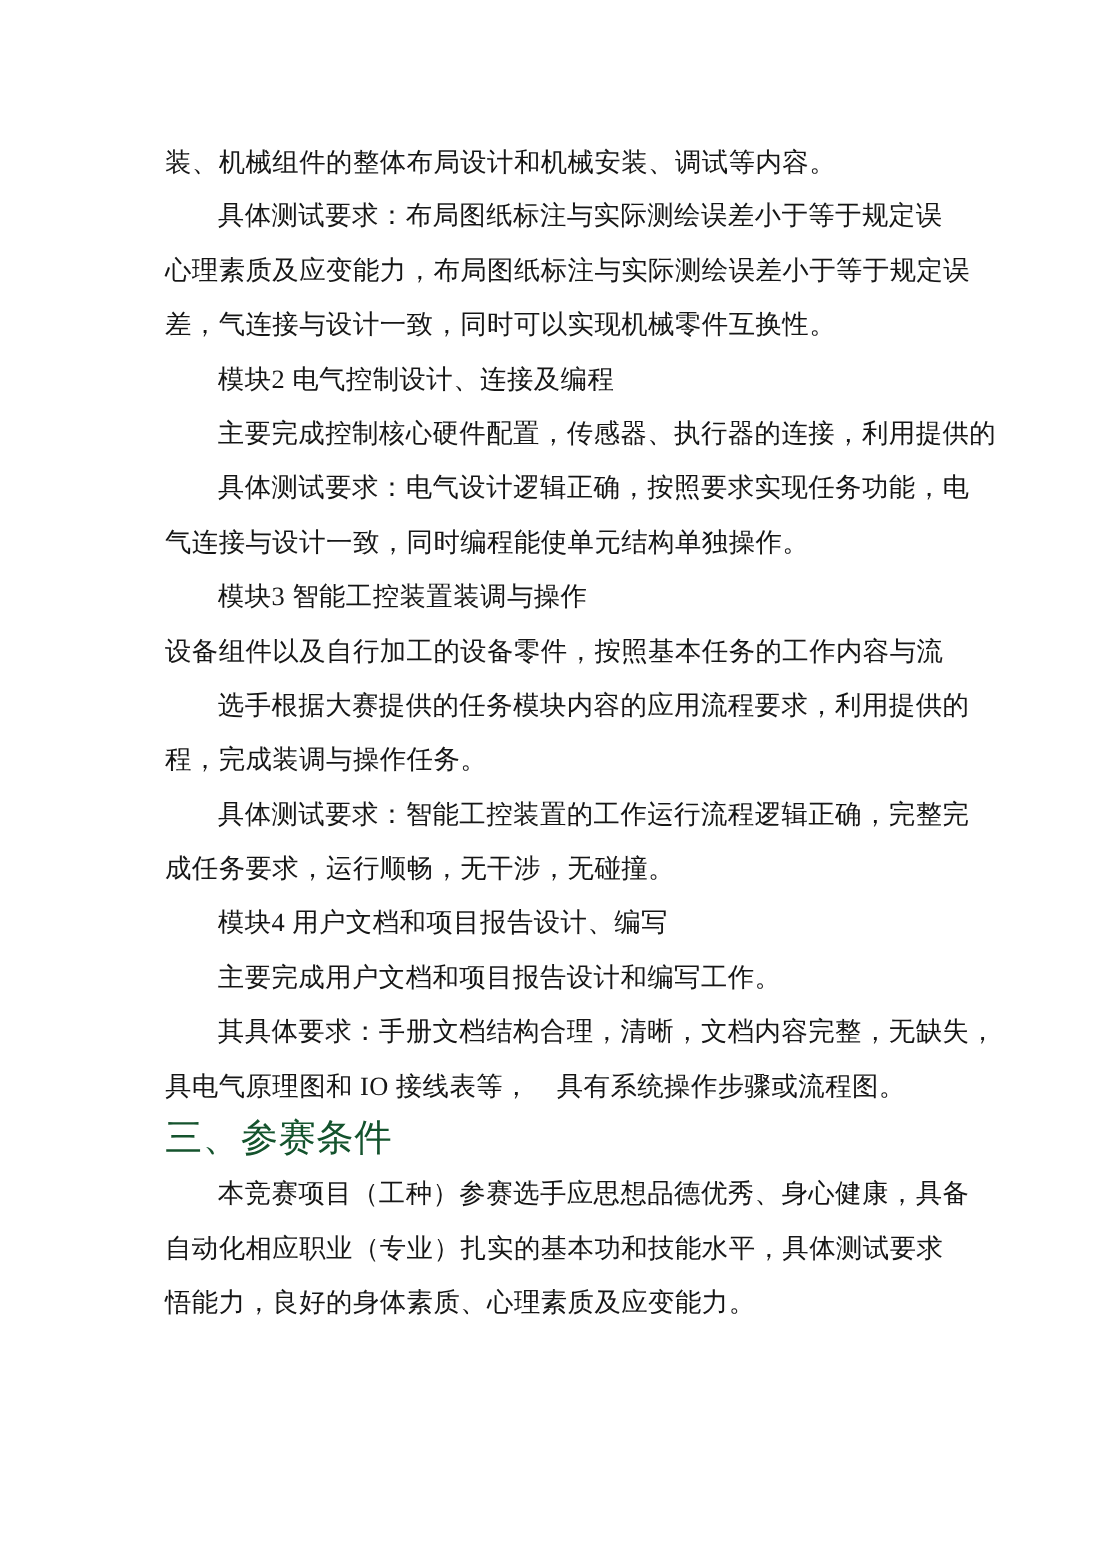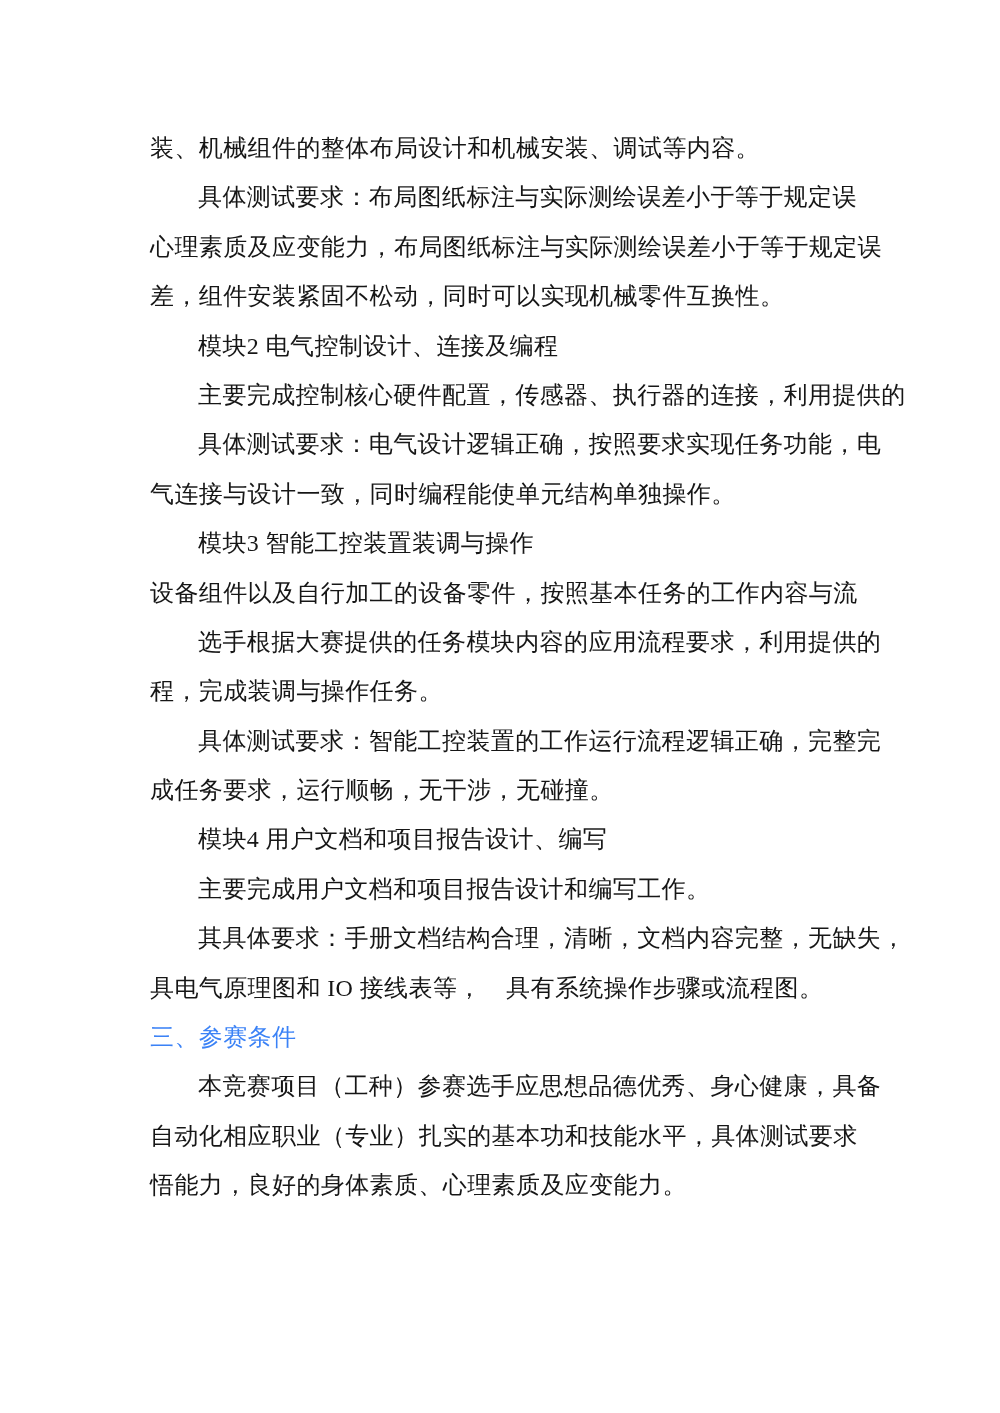--- a/index.html
+++ b/index.html
@@ -27,34 +27,34 @@
     height: 49.4px;
     letter-spacing: 0.4px;
     color: #161616;
     white-space: nowrap;
     text-align: left;
   }
   .line.indent {
     text-indent: 2em;
   }
   .line.heading {
-    font-family: Liberation Serif, serif;
-    font-size: 24px;
-    color: #3b82f6;
+    font-family: Liberation Mono, monospace;
+    font-size: 34px;
+    color: #14532d;
   }
 </style>
 </head>
 <body>
 
 <div class="page">
   <div class="content" id="content">
       <div class="line">装、机械组件的整体布局设计和机械安装、调试等内容。</div>
       <div class="line indent">具体测试要求：布局图纸标注与实际测绘误差小于等于规定误</div>
       <div class="line">心理素质及应变能力，布局图纸标注与实际测绘误差小于等于规定误</div>
-      <div class="line">差，组件安装紧固不松动，同时可以实现机械零件互换性。</div>
+      <div class="line">差，气连接与设计一致，同时可以实现机械零件互换性。</div>
       <div class="line indent">模块2 电气控制设计、连接及编程</div>
       <div class="line indent">主要完成控制核心硬件配置，传感器、执行器的连接，利用提供的</div>
       <div class="line indent">具体测试要求：电气设计逻辑正确，按照要求实现任务功能，电</div>
       <div class="line">气连接与设计一致，同时编程能使单元结构单独操作。</div>
       <div class="line indent">模块3 智能工控装置装调与操作</div>
       <div class="line">设备组件以及自行加工的设备零件，按照基本任务的工作内容与流</div>
       <div class="line indent">选手根据大赛提供的任务模块内容的应用流程要求，利用提供的</div>
       <div class="line">程，完成装调与操作任务。</div>
       <div class="line indent">具体测试要求：智能工控装置的工作运行流程逻辑正确，完整完</div>
       <div class="line">成任务要求，运行顺畅，无干涉，无碰撞。</div>

